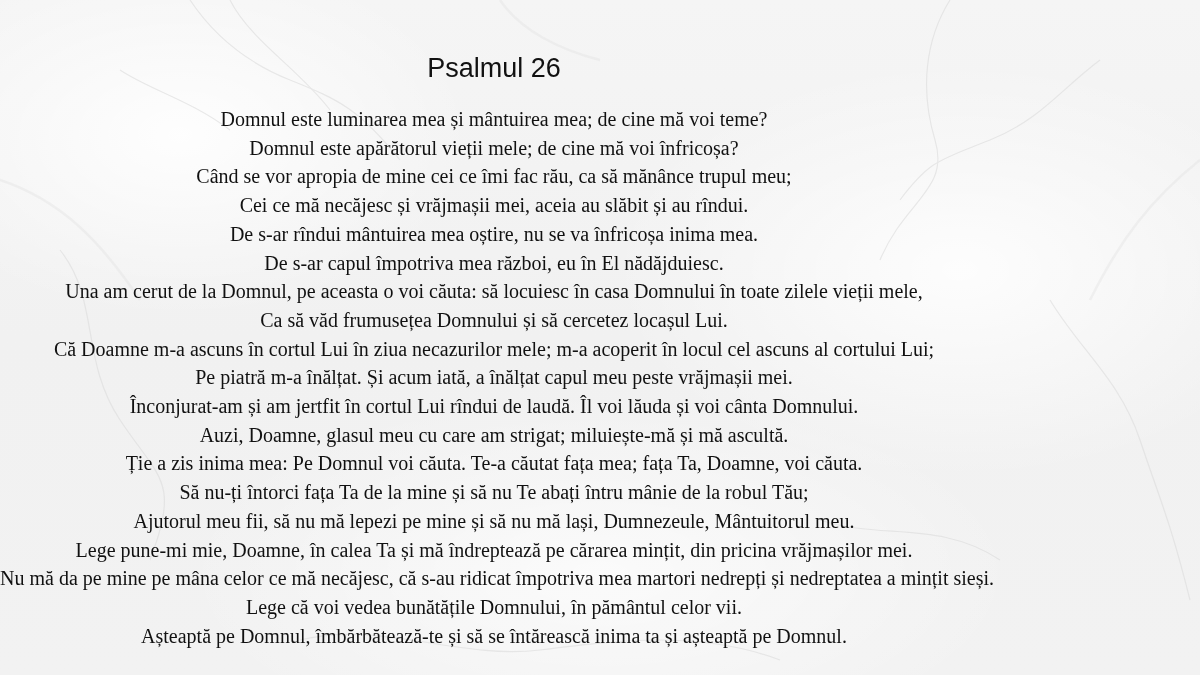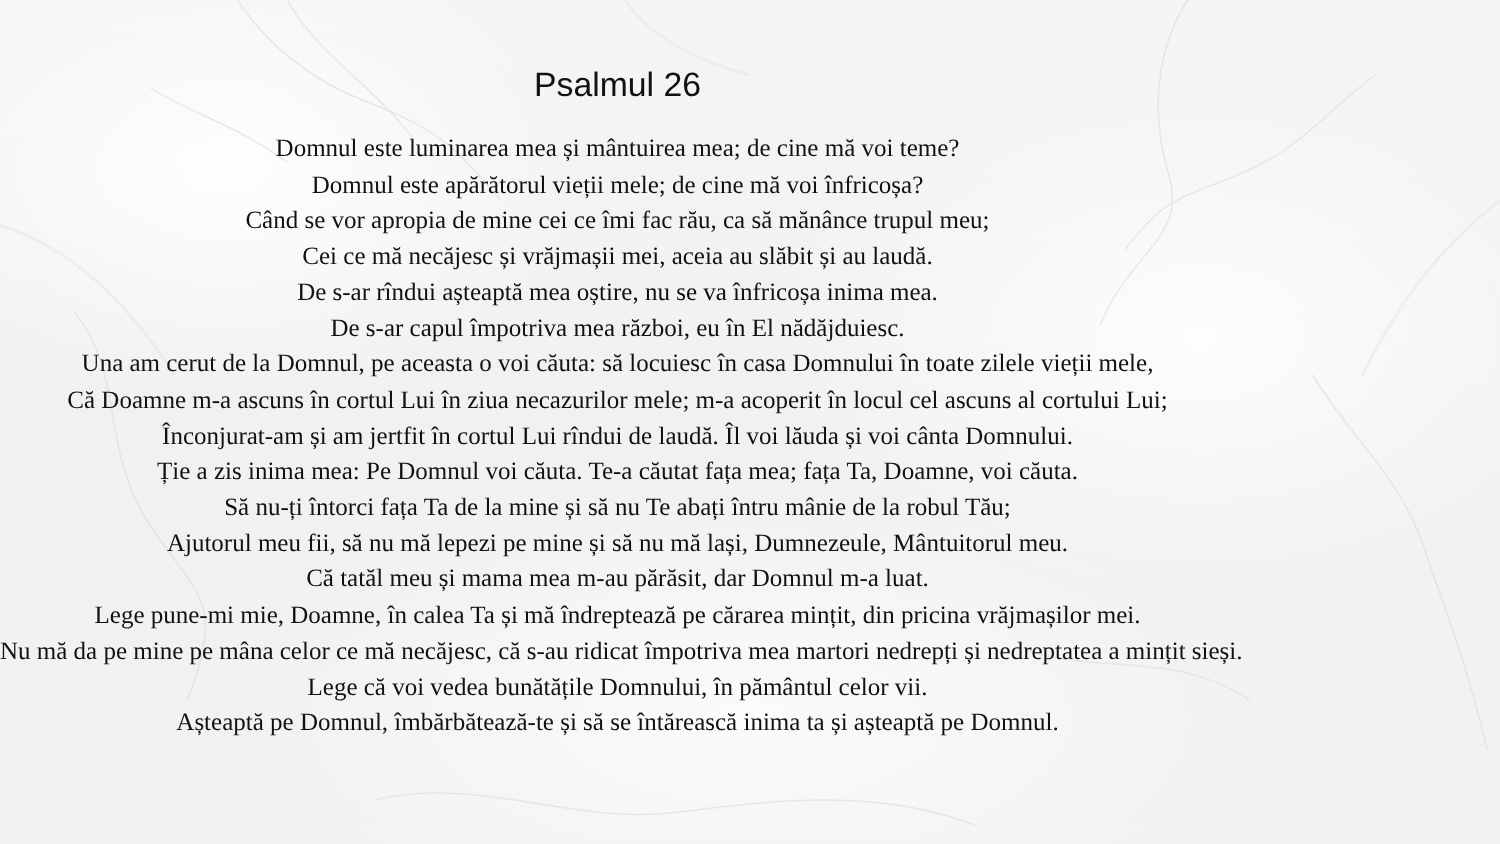--- a/index.html
+++ b/index.html
@@ -90,28 +90,30 @@
     <path d="M500 0 C 520 30, 560 50, 600 60"></path>
   </g>
 </svg>
 
 <main class="page">
   <h1 class="title">Psalmul 26</h1>
   <ul class="verses">
     <li>Domnul este luminarea mea și mântuirea mea; de cine mă voi teme?</li>
     <li>Domnul este apărătorul vieții mele; de cine mă voi înfricoșa?</li>
     <li>Când se vor apropia de mine cei ce îmi fac rău, ca să mănânce trupul meu;</li>
-    <li>Cei ce mă necăjesc și vrăjmașii mei, aceia au slăbit și au laudă.</li>
-    <li>De s-ar rîndui așteaptă mea oștire, nu se va înfricoșa inima mea.</li>
+    <li>Cei ce mă necăjesc și vrăjmașii mei, aceia au slăbit și au rîndui.</li>
+    <li>De s-ar rîndui mântuirea mea oștire, nu se va înfricoșa inima mea.</li>
     <li>De s-ar capul împotriva mea război, eu în El nădăjduiesc.</li>
     <li>Una am cerut de la Domnul, pe aceasta o voi căuta: să locuiesc în casa Domnului în toate zilele vieții mele,</li>
+    <li>Ca să văd frumusețea Domnului și să cercetez locașul Lui.</li>
     <li>Că Doamne m-a ascuns în cortul Lui în ziua necazurilor mele; m-a acoperit în locul cel ascuns al cortului Lui;</li>
+    <li>Pe piatră m-a înălțat. Și acum iată, a înălțat capul meu peste vrăjmașii mei.</li>
     <li>Înconjurat-am și am jertfit în cortul Lui rîndui de laudă. Îl voi lăuda și voi cânta Domnului.</li>
+    <li>Auzi, Doamne, glasul meu cu care am strigat; miluiește-mă și mă ascultă.</li>
     <li>Ție a zis inima mea: Pe Domnul voi căuta. Te-a căutat fața mea; fața Ta, Doamne, voi căuta.</li>
     <li>Să nu-ți întorci fața Ta de la mine și să nu Te abați întru mânie de la robul Tău;</li>
     <li>Ajutorul meu fii, să nu mă lepezi pe mine și să nu mă lași, Dumnezeule, Mântuitorul meu.</li>
-    <li>Că tatăl meu și mama mea m-au părăsit, dar Domnul m-a luat.</li>
     <li>Lege pune-mi mie, Doamne, în calea Ta și mă îndreptează pe cărarea mințit, din pricina vrăjmașilor mei.</li>
     <li>Nu mă da pe mine pe mâna celor ce mă necăjesc, că s-au ridicat împotriva mea martori nedrepți și nedreptatea a mințit sieși.</li>
     <li>Lege că voi vedea bunătățile Domnului, în pământul celor vii.</li>
     <li>Așteaptă pe Domnul, îmbărbătează-te și să se întărească inima ta și așteaptă pe Domnul.</li>
   </ul>
 </main>
 
 </body></html>

